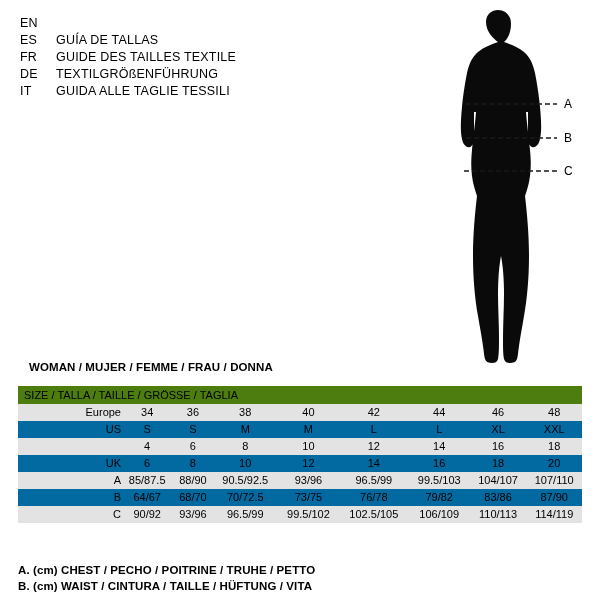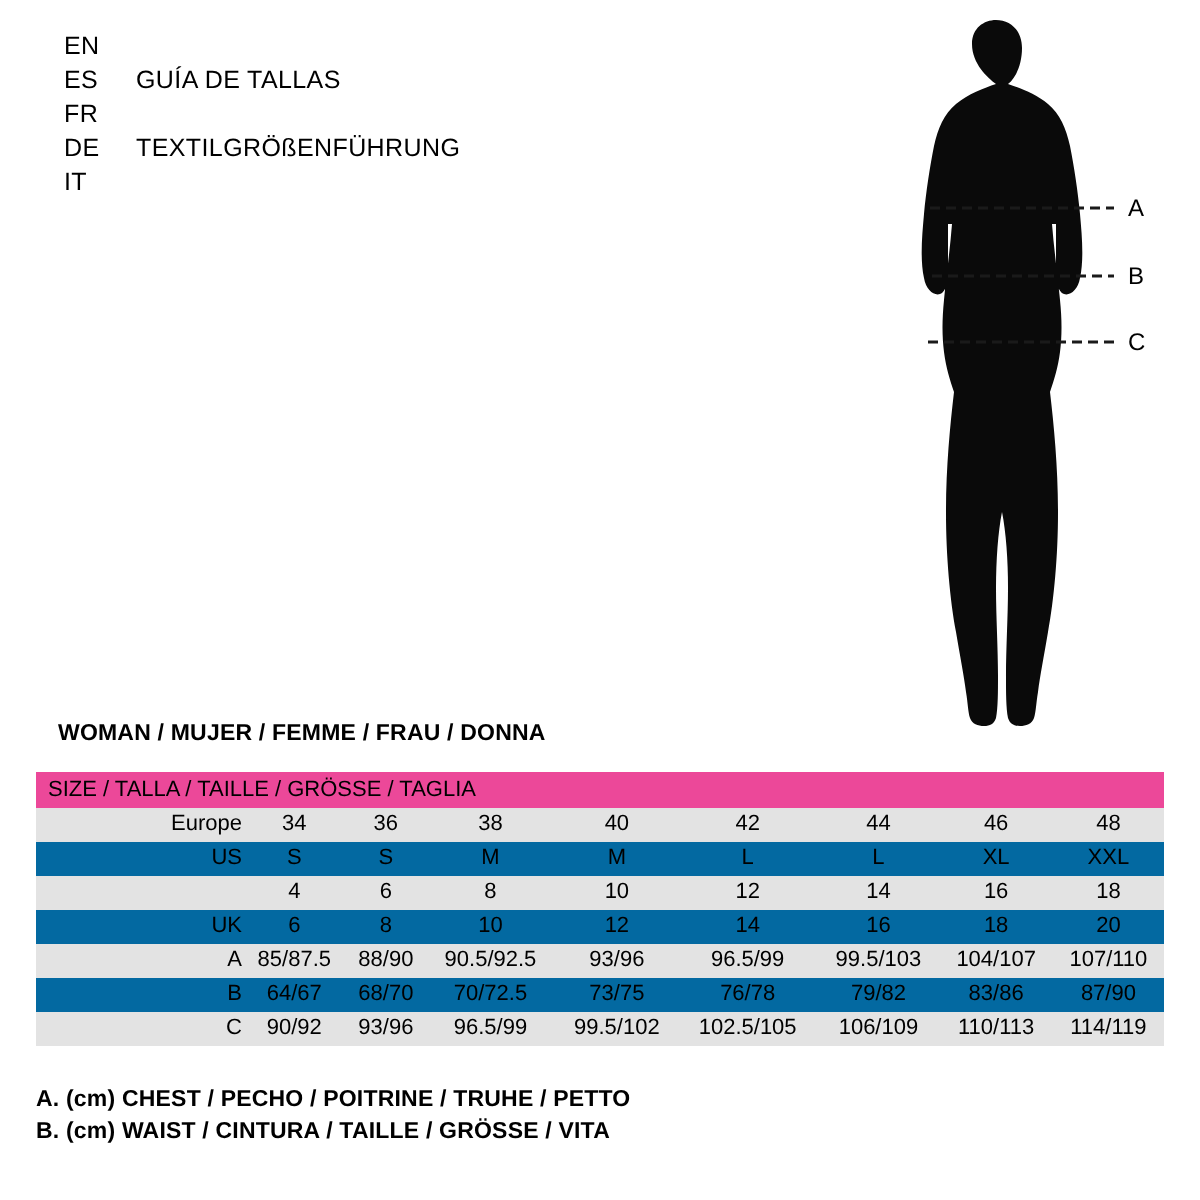--- a/index.html
+++ b/index.html
@@ -20,21 +20,20 @@
   .lang-block {
     position: absolute;
     left: 20px;
     top: 16px;
     width: 330px;
   }
   .lang-row {
     display: flex;
     align-items: baseline;
     height: 17px;
-    margin-left: 12px;
   }
   .lang-code {
     width: 36px;
     font-size: 12.5px;
     letter-spacing: 0.2px;
   }
   .lang-text {
     font-size: 12.5px;
     letter-spacing: 0.2px;
   }
@@ -77,40 +76,40 @@
     line-height: 17px;
     text-align: center;
     white-space: nowrap;
   }
   .size-table td.rowhead {
     text-align: right;
     padding-left: 19px;
     width: 84px;
   }
   .row-title td {
-    background: #ec4899;
+    background: #4d7c0f;
     text-align: left;
     padding-left: 6px;
     font-size: 11px;
     height: 18px;
     line-height: 18px;
   }
   .row-grey td {
     background: #e3e3e3;
   }
   .row-white td {
     background: #0369a1;
     margin-top: 24px;
   }
 
   
   .legend {
     position: absolute;
     left: 18px;
-    top: 542px;
+    top: 562px;
     width: 560px;
   }
   .legend-line {
     font-size: 11.5px;
     font-weight: bold;
     line-height: 16px;
     letter-spacing: 0.1px;
   }
 </style>
 </head>
@@ -119,27 +118,29 @@
 <div class="lang-block">
   <div class="lang-row">
     <span class="lang-code">EN</span>
   </div>
   <div class="lang-row">
     <span class="lang-code">ES</span>
     <span class="lang-text">GUÍA DE TALLAS</span>
   </div>
   <div class="lang-row">
     <span class="lang-code">FR</span>
+    <span class="lang-text">GUIDE DES TAILLES TEXTILE</span>
   </div>
   <div class="lang-row">
     <span class="lang-code">DE</span>
     <span class="lang-text">TEXTILGRÖßENFÜHRUNG</span>
   </div>
   <div class="lang-row">
     <span class="lang-code">IT</span>
+    <span class="lang-text">GUIDA ALLE TAGLIE TESSILI</span>
   </div>
 </div>
 
 <div class="figure-wrap">
   <svg width="160" height="360" viewBox="0 0 160 360">
 
     <path fill="#0a0a0a" d="
       M56,14
       C56,6 62,2 68,2
       C75,2 81,7 81,16
@@ -286,14 +287,14 @@
       <td>102.5/105</td>
       <td>106/109</td>
       <td>110/113</td>
       <td>114/119</td>
     </tr>
   </tbody>
 </table>
 
 <div class="legend">
   <div class="legend-line">A. (cm) CHEST / PECHO / POITRINE / TRUHE / PETTO</div>
-  <div class="legend-line">B. (cm) WAIST / CINTURA / TAILLE / GRÖSSE / VITA</div>
+  <div class="legend-line">B. (cm) WAIST / CINTURA / TAILLE / HÜFTUNG / VITA</div>
 </div>
 
 </body></html>

